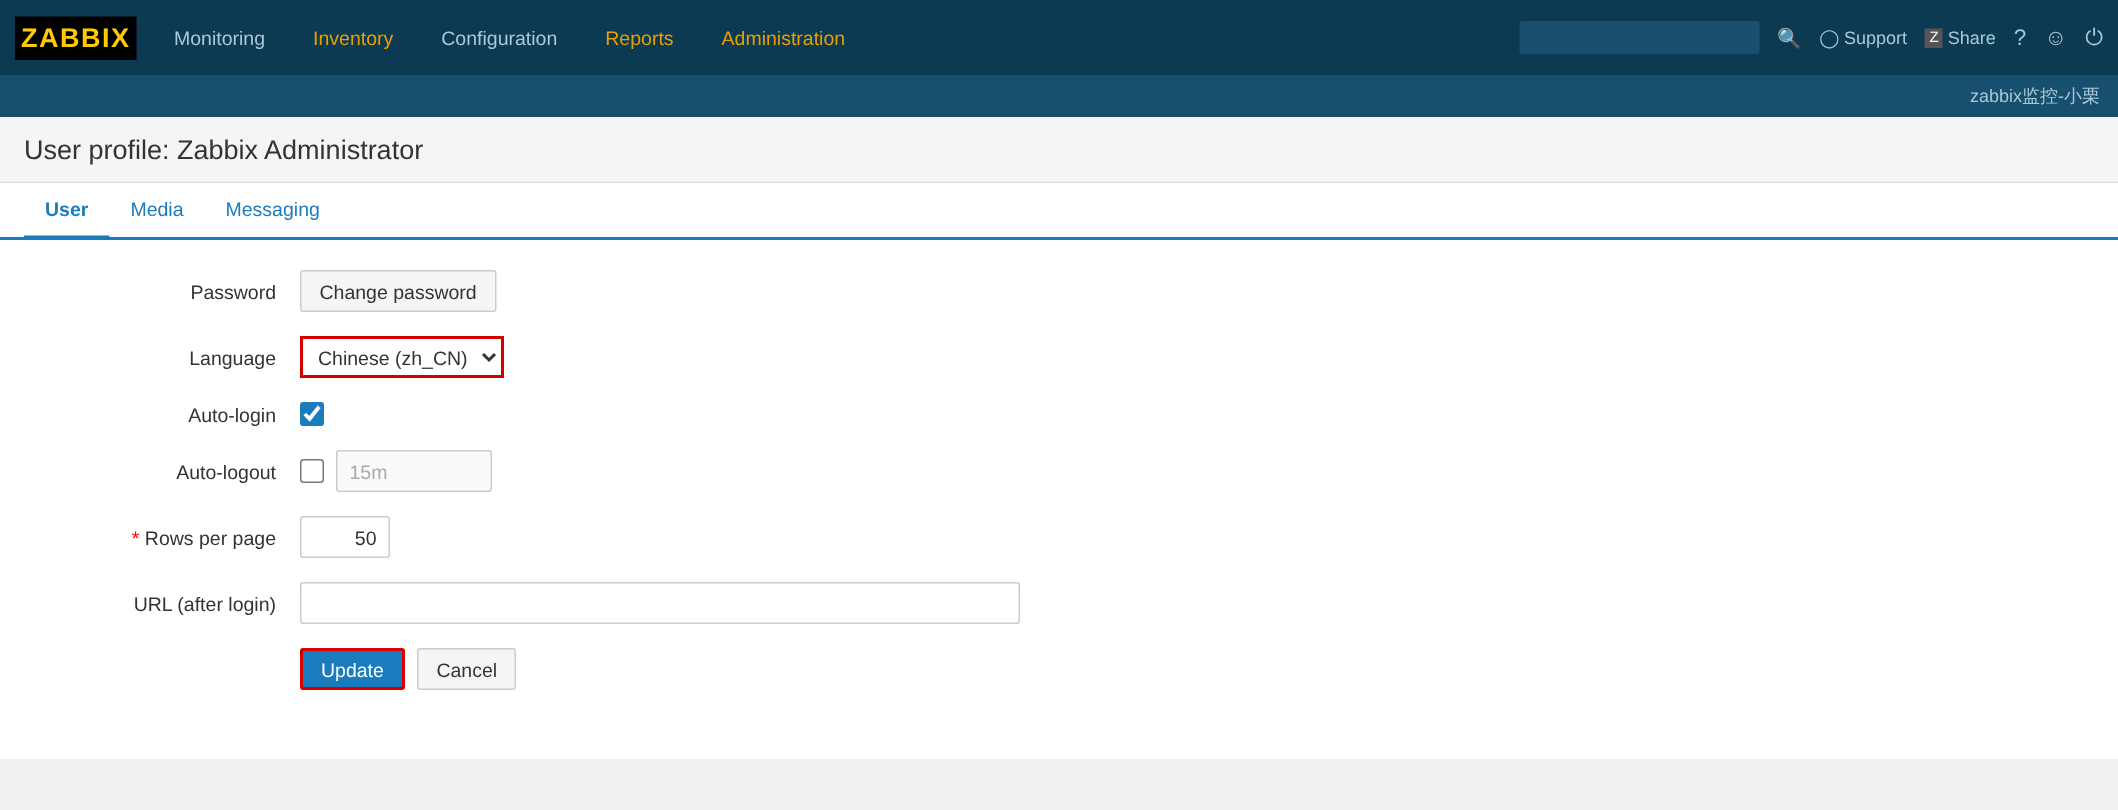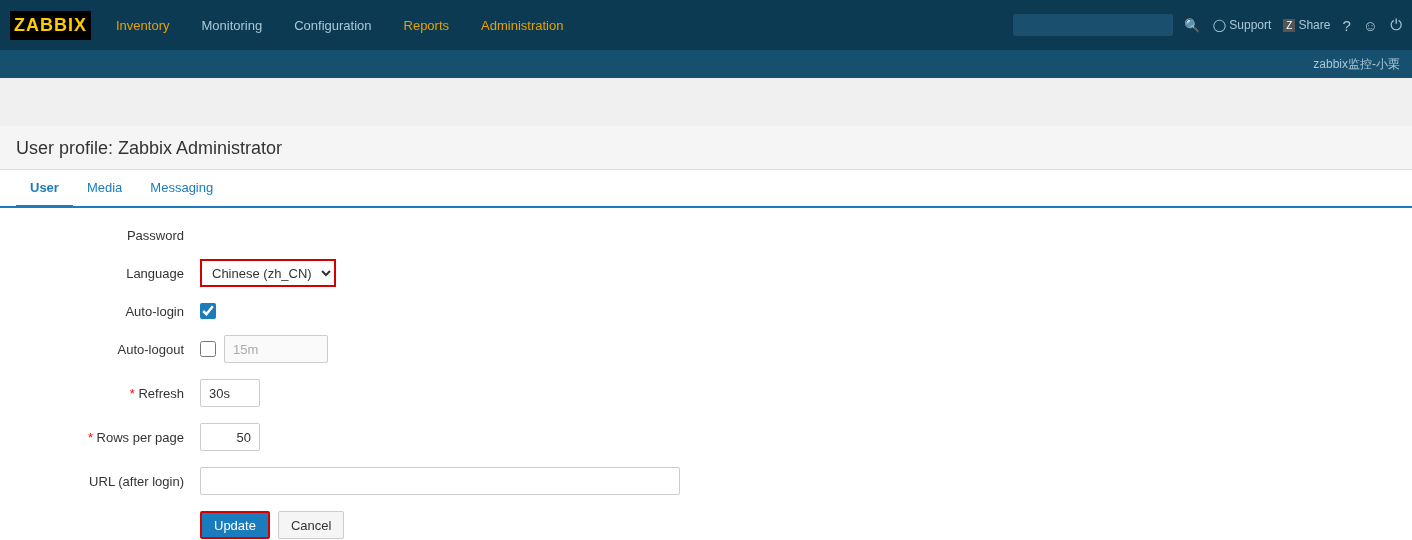--- a/index.html
+++ b/index.html
@@ -82,21 +82,20 @@
       padding: 0;
     }
 
     .page-title {
       padding: 12px 16px 10px;
       font-size: 18px;
       font-weight: normal;
       color: #333;
       background: #f5f5f5;
       border-bottom: 1px solid #ddd;
-      margin-top: 48px;
     }
 
     
     .tabs {
       display: flex;
       border-bottom: 2px solid #1a7cbd;
       padding: 0 16px;
       background: #fff;
       gap: 0;
     }
@@ -202,22 +201,22 @@
     }
   </style>
 </head>
 <body>
 
 <nav class="top-nav">
   <div class="logo">
     <span>ZABBIX</span>
   </div>
   <div class="nav-links">
+    <a class="nav-item">Monitoring</a>
     <a class="nav-item active">Inventory</a>
-    <a class="nav-item">Monitoring</a>
     <a class="nav-item">Configuration</a>
     <a class="nav-item active">Reports</a>
     <a class="nav-item" style="color:#e8a000;">Administration</a>
   </div>
   <div class="nav-right">
     <input class="search-box" type="text" style="">
     <span style="color:#aac8d8;cursor:pointer;">🔍</span>
     <span class="nav-icon-btn">
       <span>◯</span>
       <span>Support</span>
@@ -243,20 +242,21 @@
   <div class="tabs">
     <div class="tab active">User</div>
     <div class="tab">Media</div>
     <div class="tab">Messaging</div>
   </div>
 
   <div class="form-area">
 
     <div class="form-row">
       <label class="form-label">Password</label>
+      <button class="btn">Change password</button>
     </div>
 
     <div class="form-row">
       <label class="form-label">Language</label>
       <div class="select-wrapper">
         <select class="select-control language-select">
           <option>Chinese (zh_CN)</option>
           <option>English (en_GB)</option>
           <option>System default</option>
         </select>
@@ -270,24 +270,20 @@
     </div>
 
     <div class="form-row">
       <label class="form-label">Auto-logout</label>
       <div class="autologout-row">
         <input type="checkbox" class="checkbox-control" style="">
         <input type="text" class="form-control" value="15m" style="width: 104px; color: rgb(170, 170, 170);" disabled="">
       </div>
     </div>
 
-    <div class="form-row">
-      <label class="form-label required">Refresh</label>
-      <input type="text" class="form-control refresh-input" value="30s" style="">
-    </div>
 
     <div class="form-row">
       <label class="form-label required">Rows per page</label>
       <input type="text" class="form-control rows-input" value="50" style="">
     </div>
 
     <div class="form-row">
       <label class="form-label">URL (after login)</label>
       <input type="text" class="form-control url-input" value="" style="">
     </div>

